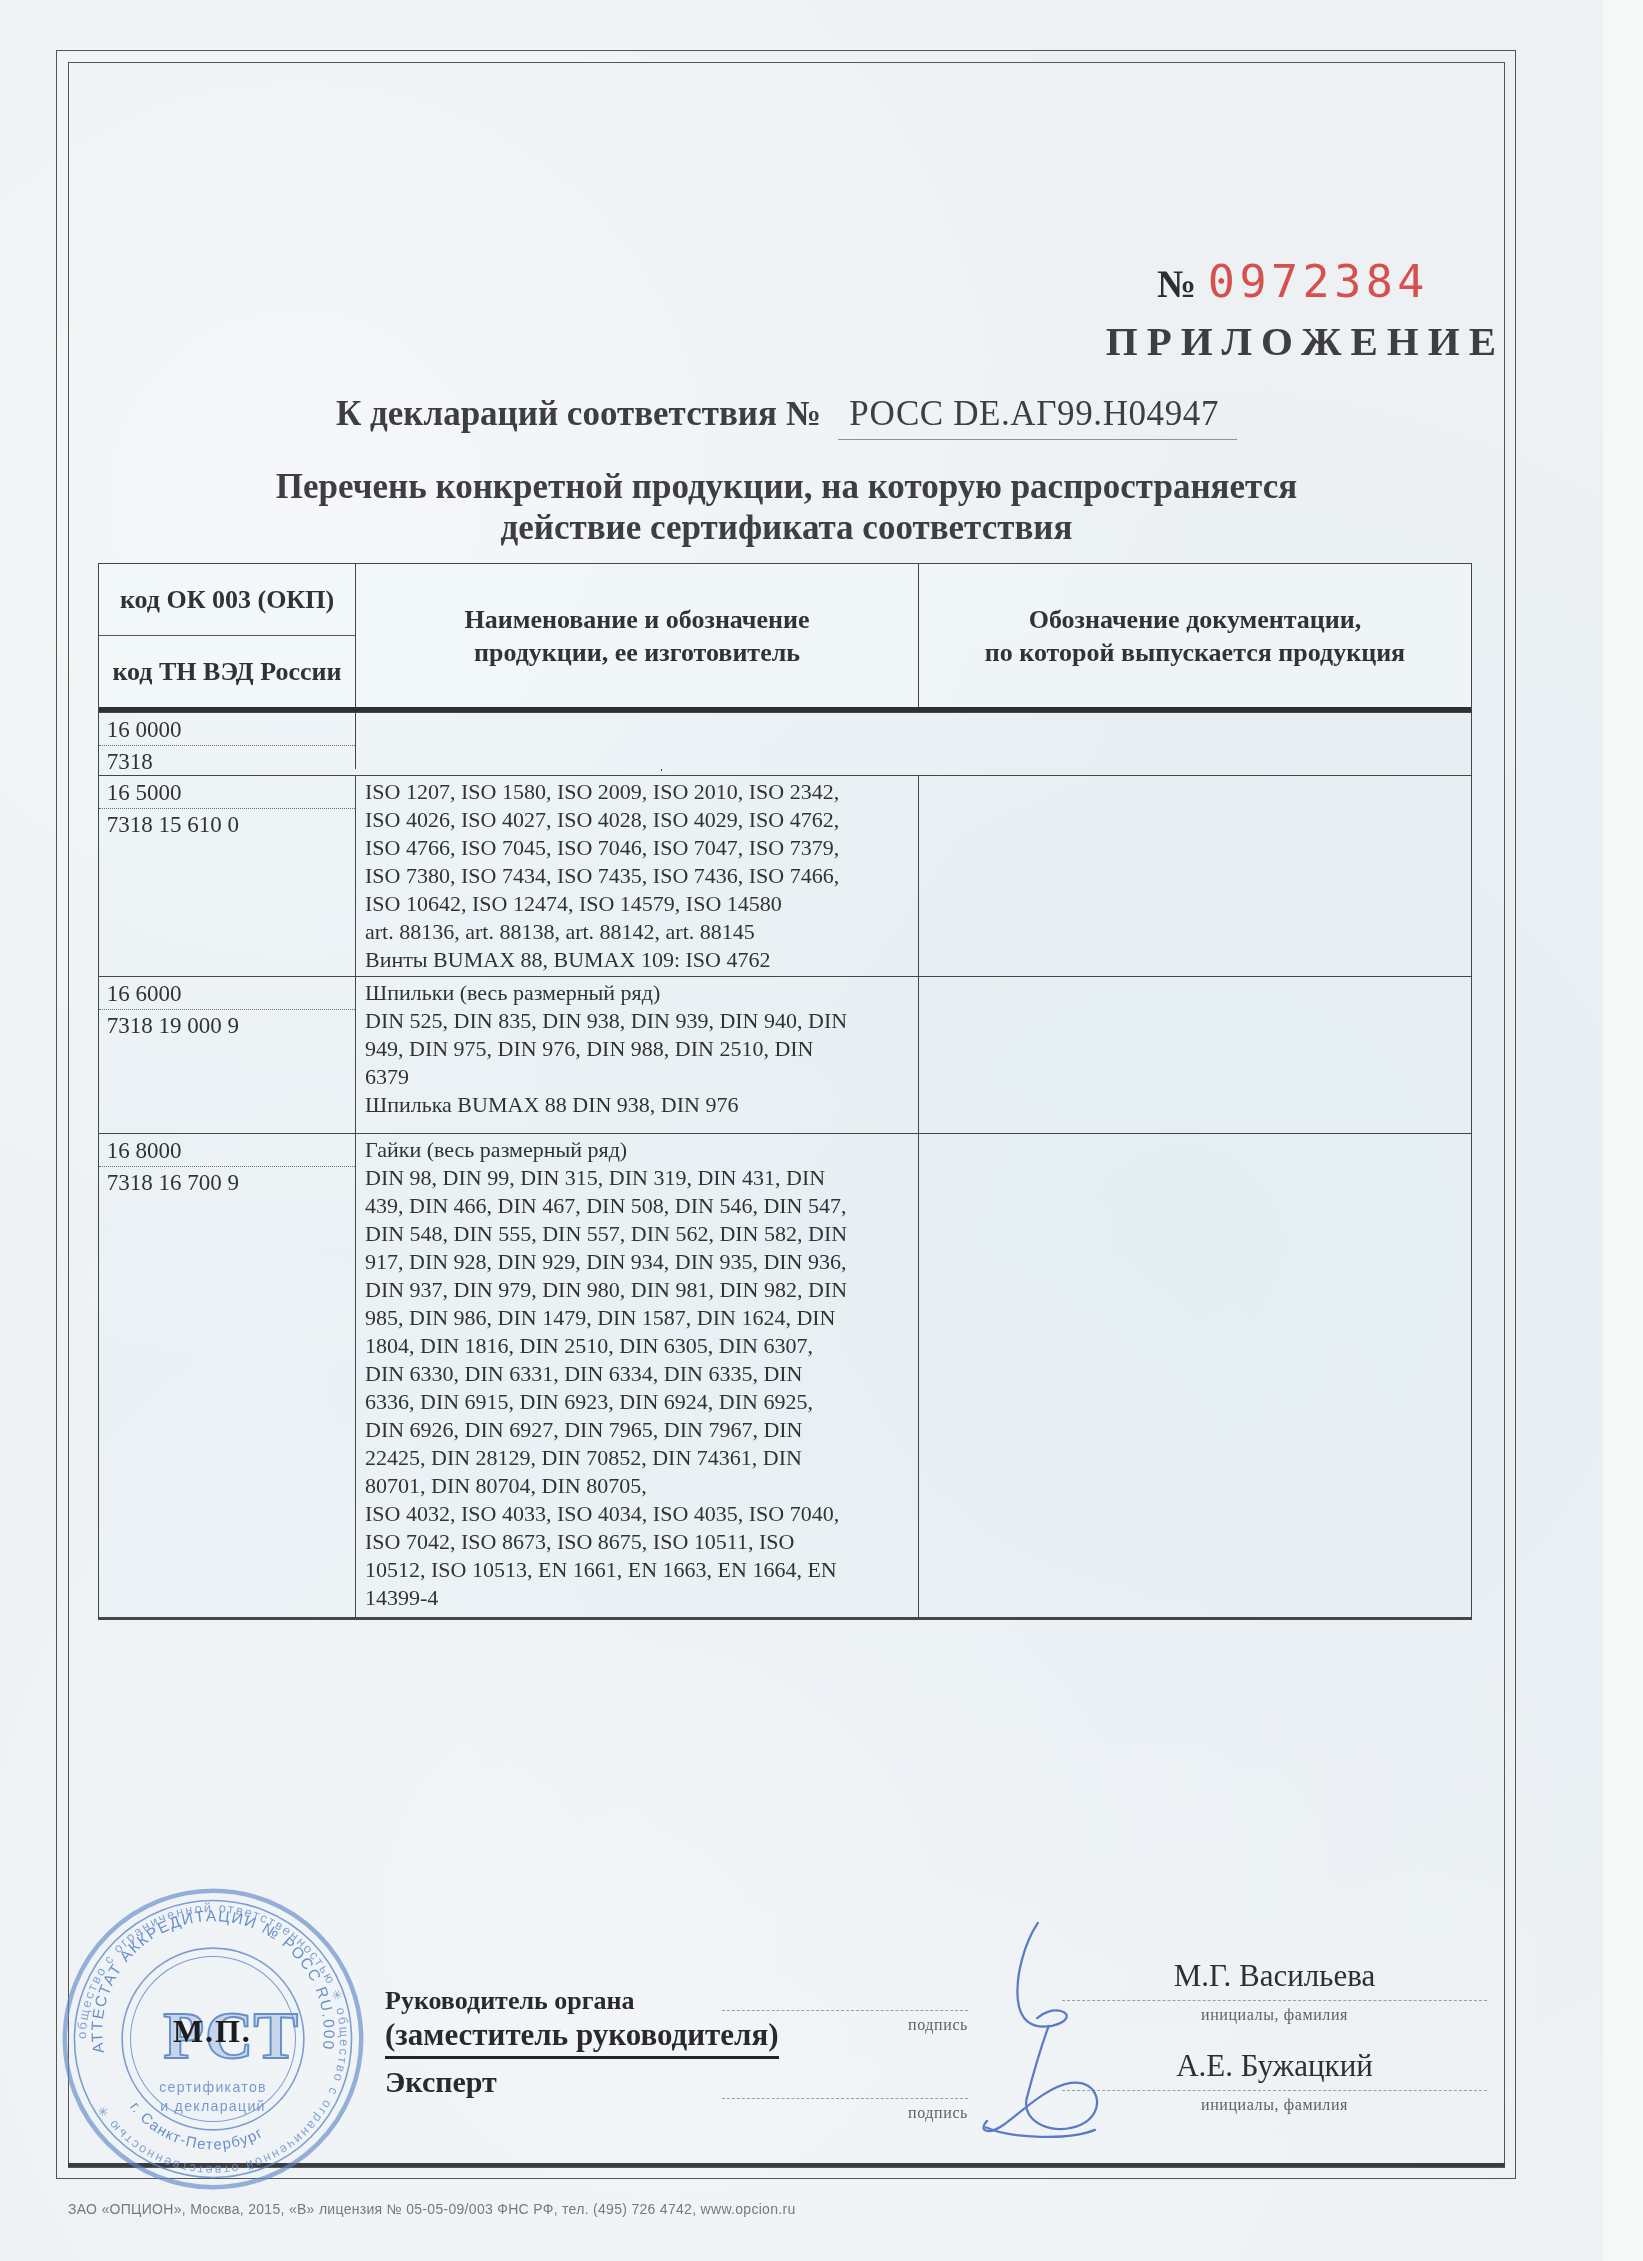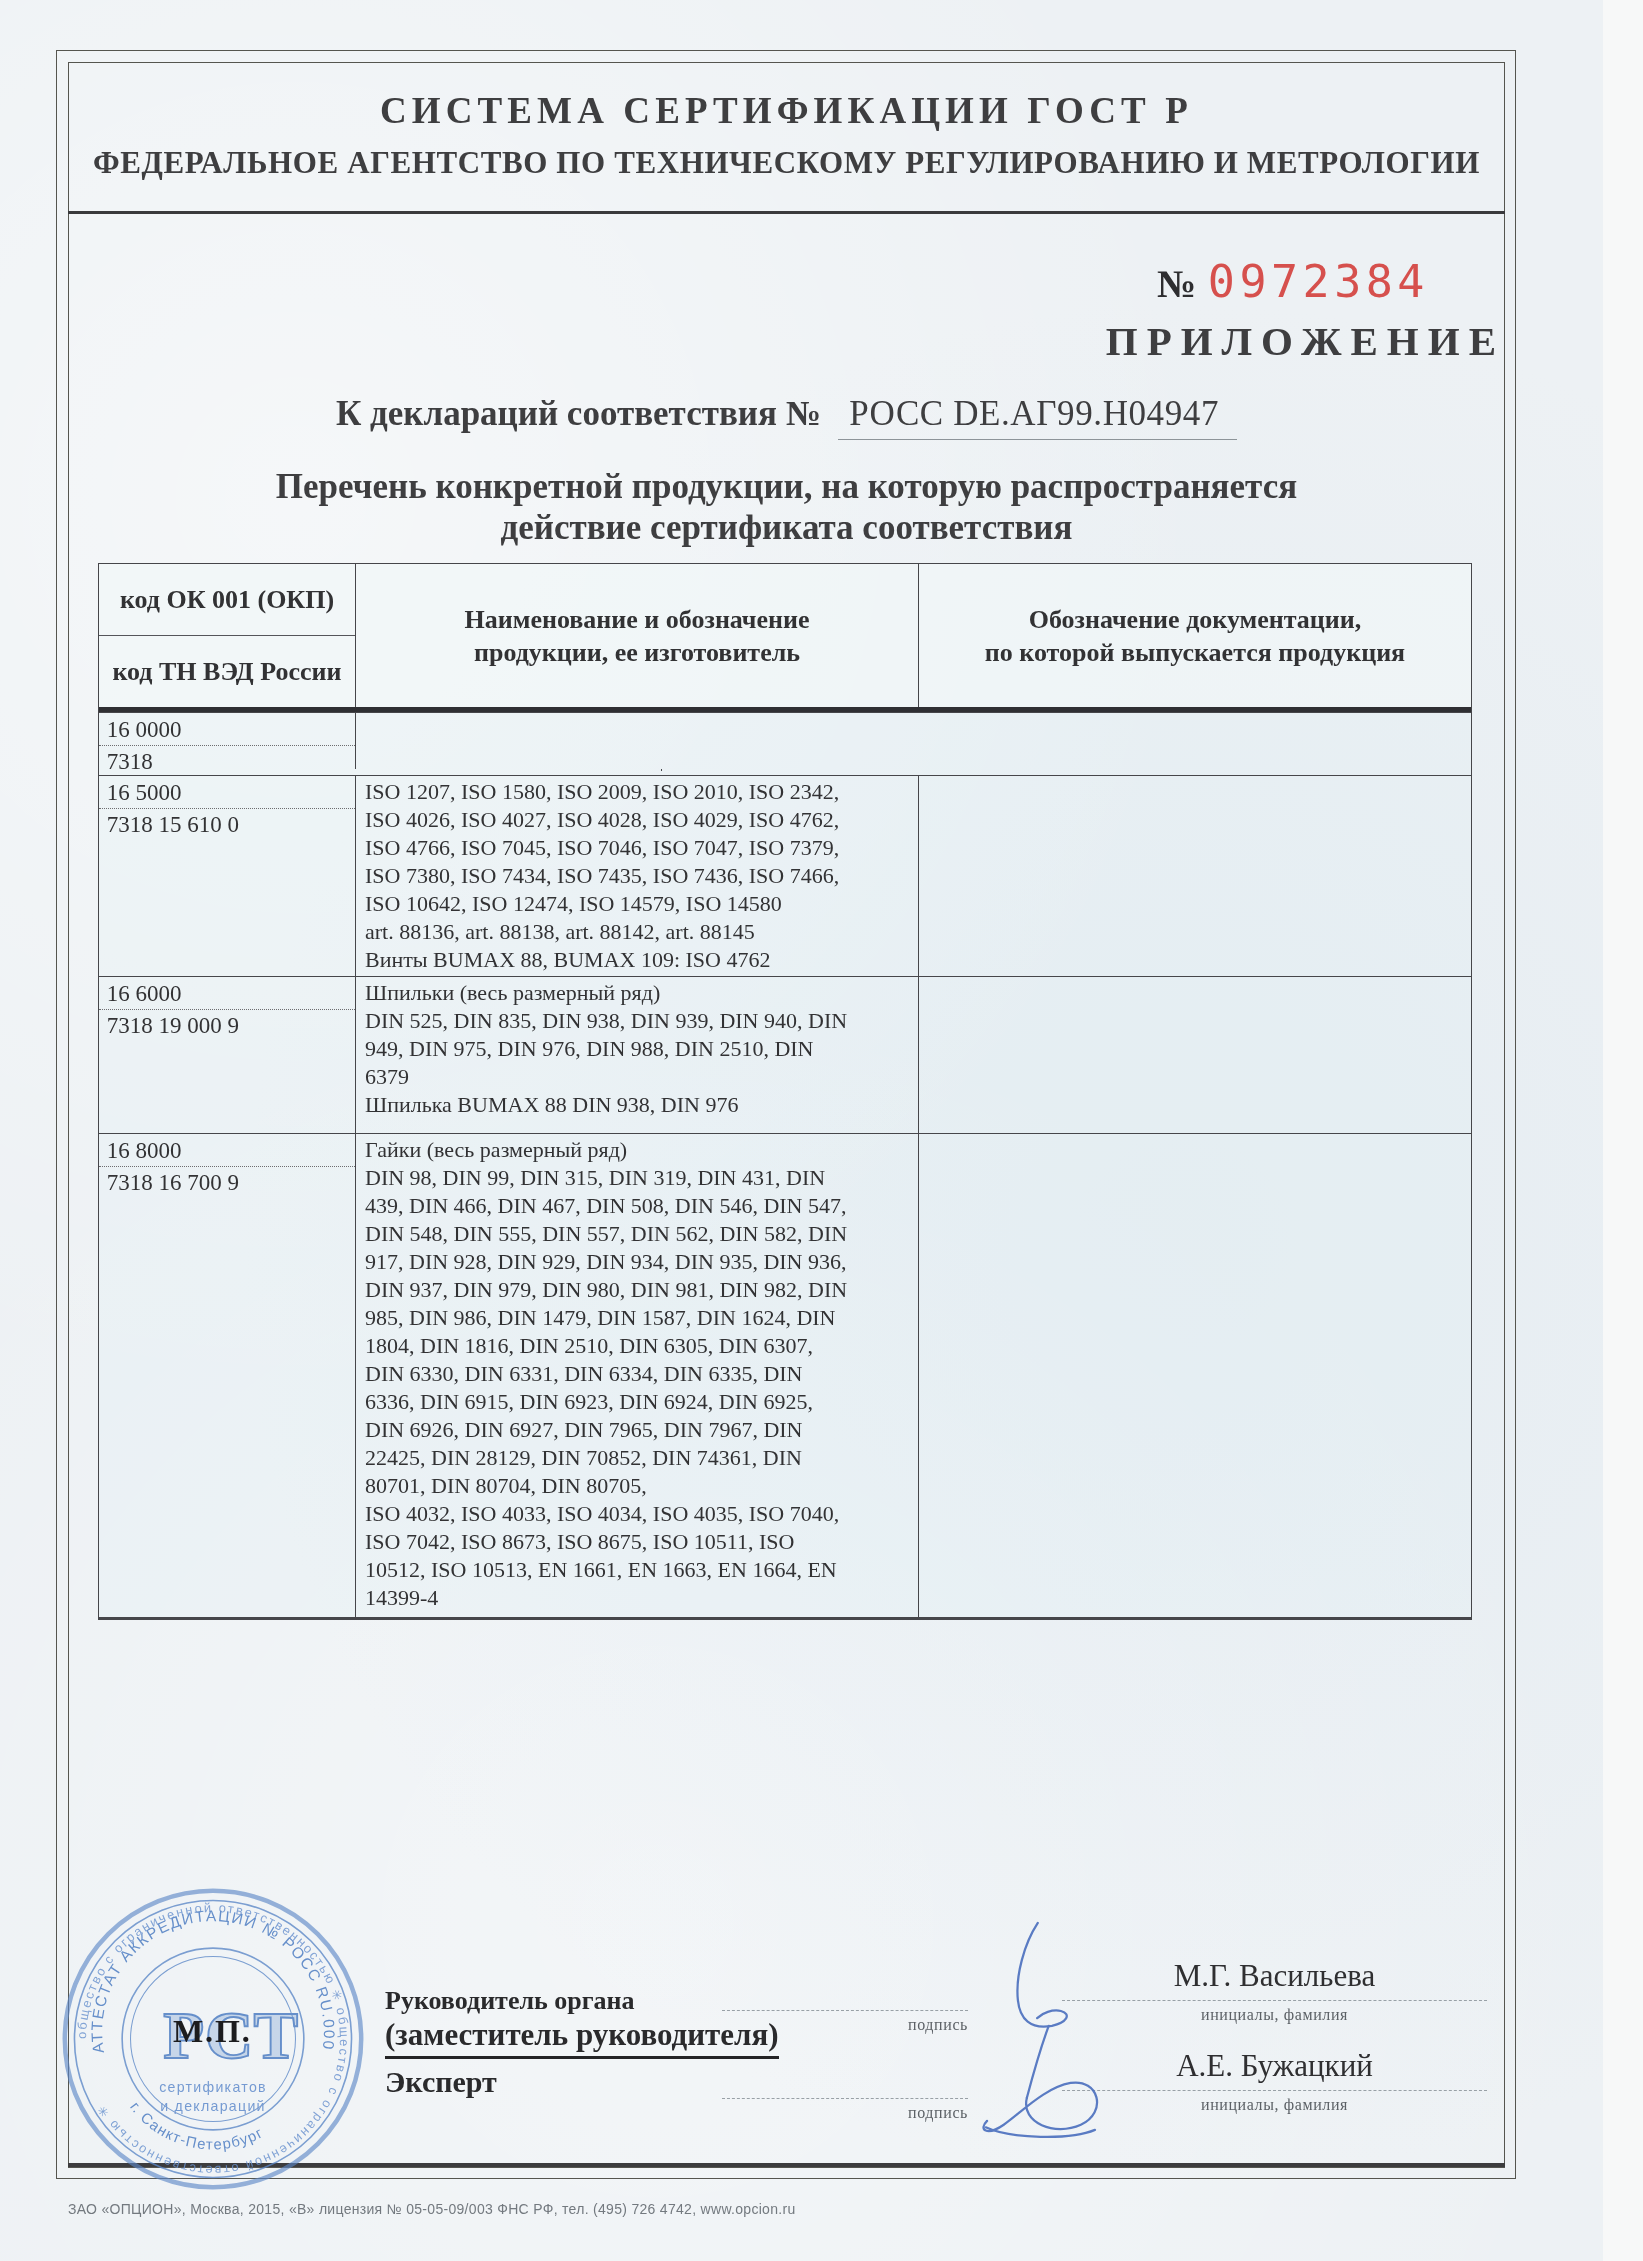--- a/index.html
+++ b/index.html
@@ -111,45 +111,41 @@
 </head>
 <body>
 
 <div class="page">
 
   <div class="right-strip"></div>
   <div class="frame-outer"></div>
   <div class="frame-inner"></div>
   <div class="frame-bottom-accent"></div>
 
-  <div class="header-band">
-    <div class="header-line1">СИСТЕМА СЕРТИФИКАЦИИ ГОСТ Р</div>
-    <div class="header-line2">ФЕДЕРАЛЬНОЕ АГЕНТСТВО ПО ТЕХНИЧЕСКОМУ РЕГУЛИРОВАНИЮ И МЕТРОЛОГИИ</div>
-  </div>
 
   <div class="doc-number">
     <span class="no-sign">№</span>
     <span class="no-digits">0972384</span>
   </div>
 
   <div class="doc-title">ПРИЛОЖЕНИЕ</div>
 
   <div class="cert-line">
     <span class="cert-prefix">К деклараций соответствия №</span><span class="cert-number">РОСС DE.АГ99.Н04947</span>
   </div>
 
   <div class="desc-block">
     <div>Перечень конкретной продукции, на которую распространяется</div>
     <div>действие сертификата соответствия</div>
   </div>
 
   <div class="products-table">
     <div class="t-head">
       <div class="c1">
-        <div class="head-sub top">код ОК 001 (ОКП)</div>
+        <div class="head-sub top">код ОК 003 (ОКП)</div>
         <div class="head-sub">код ТН ВЭД России</div>
       </div>
       <div class="c2">Наименование и обозначение
 продукции, ее изготовитель</div>
       <div class="c3">Обозначение документации,
 по которой выпускается продукция</div>
     </div>
 
     <div class="t-row r1">
       <div class="c1 code-cell">

